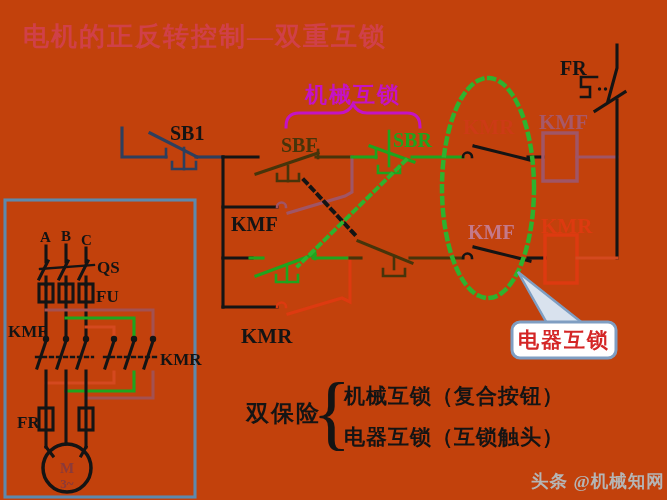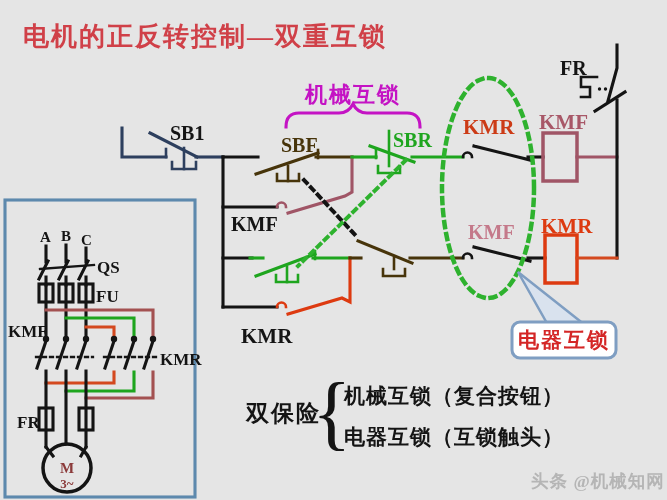--- a/index.html
+++ b/index.html
@@ -1,16 +1,16 @@
 <!DOCTYPE html>
 <html style="--navy: #2d3f5e; --brown: #47340a; --green: #1ea51e; --greendot: #2eb22e; --magenta: #c413c4; --maroon: #a05566; --rose: #a85868; --pink: #c4798a; --redorange: #dd3a10; --orangewire: #d4491f; --darkred: #a35151; --redlabel: #cc3b16; --titlered: #d04048; --bluebox: #5d89ad; --calloutblue: #7f9ec2; --calloutfill: #d9e2ee; --redtext: #d42626; --motorred: #8b3a3a; --gray: #b5b5b5;"><head>
 <meta charset="utf-8">
 <style>
   html,body{margin:0;padding:0;background:#fff;}
-  #stage{position:relative;width:667px;height:500px;background:#e5e5e5;overflow:hidden;
+  #stage{position:relative;width:667px;height:500px;background:#c2410c;overflow:hidden;
          font-family:"Liberation Serif","DejaVu Serif",serif;}
   svg{position:absolute;left:0;top:0;}
   
   .st{fill:none;stroke-linecap:square;stroke-linejoin:miter;}
   .blk{stroke:#141414;}
   .navy{stroke:var(--navy);}
   .brown{stroke:var(--brown);}
   .green{stroke:var(--green);}
   .greendot{stroke:var(--greendot);}
   .magenta{stroke:var(--magenta);}

